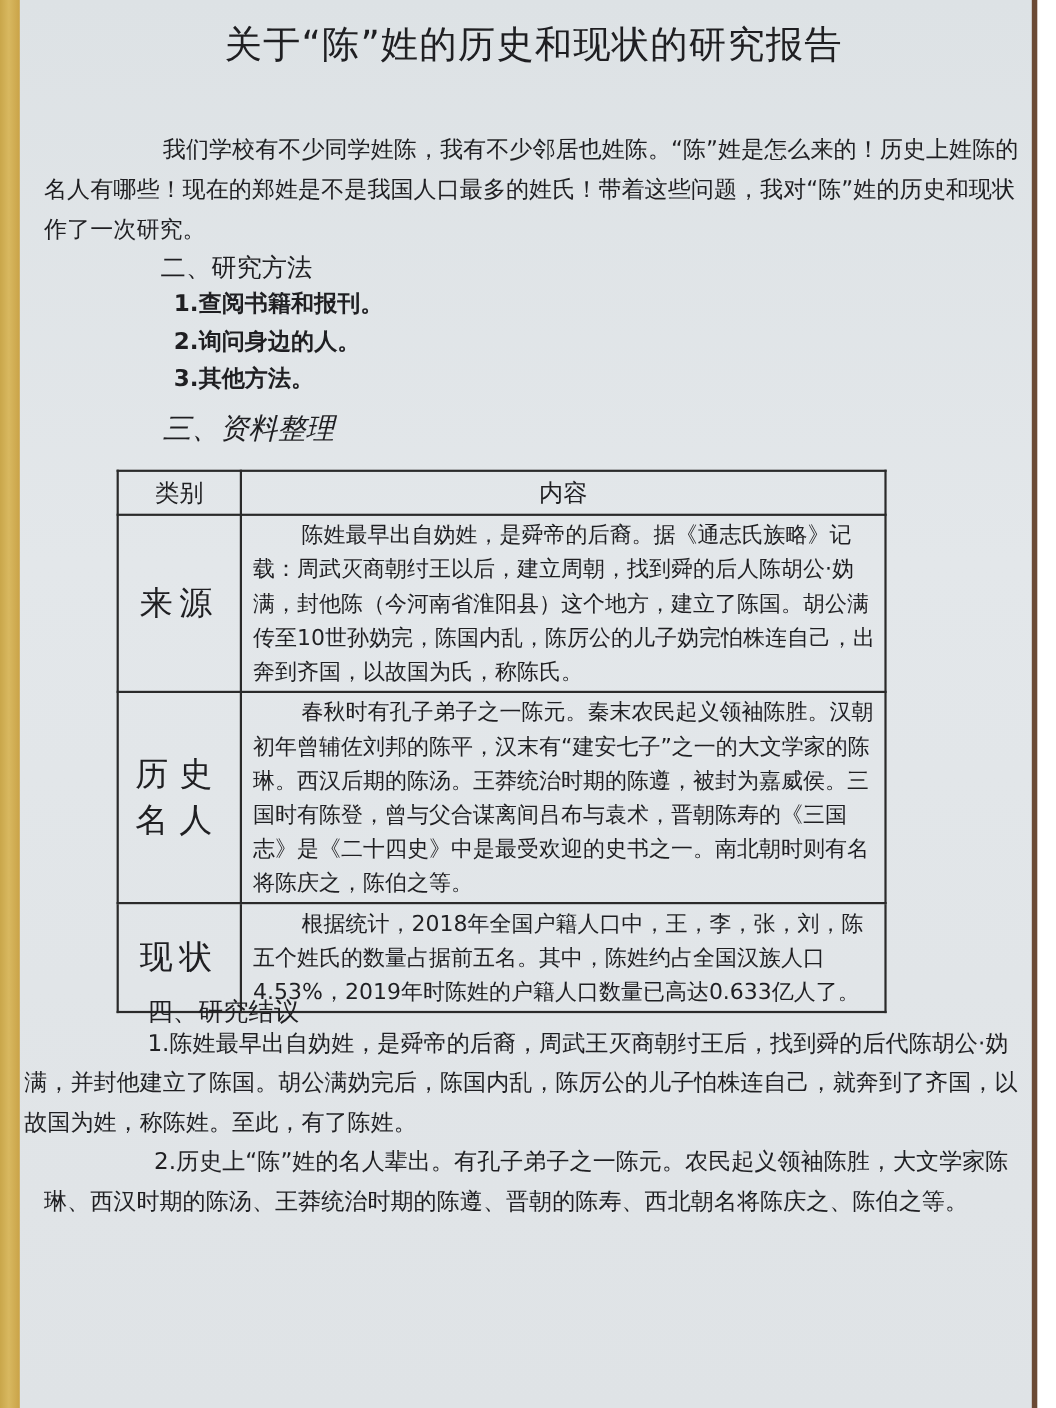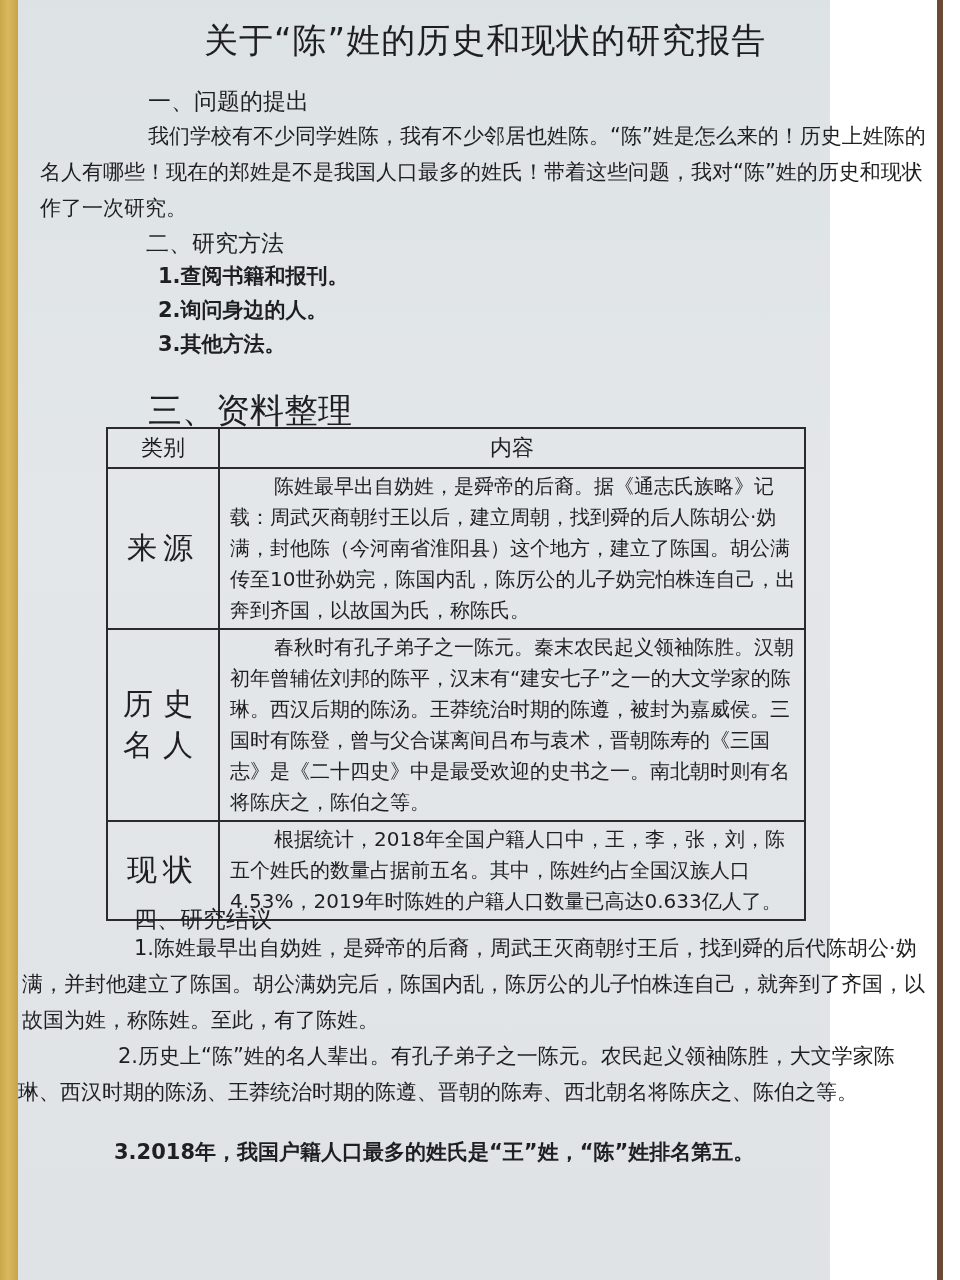--- a/index.html
+++ b/index.html
@@ -10,21 +10,21 @@
   }
   .wood-left {
     position: absolute; left: 0; top: 0; width: 20px; height: 1280px;
     background: linear-gradient(90deg, #c9a64a 0%, #d8b860 40%, #c79f43 100%);
   }
   .edge-right {
     position: absolute; left: 937px; top: 0; width: 6px; height: 1280px;
     background: #6b4a35;
   }
   .paper {
-    position: absolute; left: 18px; top: 0; width: 812px; height: 1280px;
+    position: absolute; left: 18px; top: 0; width: 920px; height: 1280px;
     background: linear-gradient(180deg, #dde2e5 0%, #e3e7ea 40%, #dfe3e6 100%);
     color: #1c1c1c;
   }
   .ink { color: #1f1f22; }
   .title {
     position: absolute; left: 186px; top: 18px; font-size: 34px; letter-spacing: 1px;
     font-family: "DejaVu Sans", sans-serif; font-weight: normal;
   }
   .h {
     position: absolute; font-size: 23px;
@@ -55,29 +55,28 @@
 </head>
 <body>
 
 <div class="wood-left"></div>
 <div class="edge-right"></div>
 
 <div class="paper ink">
 
   <div class="title">关于“陈”姓的历史和现状的研究报告</div>
 
-  <div class="h" style="left:130px; top:86px;">一、问题的提出</div>
   <div class="p" style="left:22px; top:118px; width:895px; text-indent:108px;">我们学校有不少同学姓陈，我有不少邻居也姓陈。“陈”姓是怎么来的！历史上姓陈的名人有哪些！现在的郑姓是不是我国人口最多的姓氏！带着这些问题，我对“陈”姓的历史和现状作了一次研究。</div>
 
   <div class="h" style="left:128px; top:228px;">二、研究方法</div>
   <div class="li" style="left:140px; top:262px;">1.查阅书籍和报刊。</div>
   <div class="li" style="left:140px; top:296px;">2.询问身边的人。</div>
   <div class="li" style="left:140px; top:330px;">3.其他方法。</div>
 
-  <div class="h" style="left:130px; top:388px; font-size:34px;">三、资料整理</div>
+  <div class="h" style="left:130px; top:372px; font-size:26px;font-style:italic;">三、资料整理</div>
 
   <table class="data">
     <thead>
       <tr>
         <th class="cat">类别</th>
         <th>内容</th>
       </tr>
     </thead>
     <tbody>
       <tr>
@@ -90,16 +89,15 @@
       </tr>
       <tr>
         <td class="cat" style="height:90px;">现状</td>
         <td class="content">根据统计，2018年全国户籍人口中，王，李，张，刘，陈五个姓氏的数量占据前五名。其中，陈姓约占全国汉族人口4.53%，2019年时陈姓的户籍人口数量已高达0.633亿人了。</td>
       </tr>
     </tbody>
   </table>
 
   <div class="h" style="left:116px; top:904px;">四、研究结议</div>
   <div class="p" style="left:4px; top:930px; width:910px; text-indent:112px;">1.陈姓最早出自妫姓，是舜帝的后裔，周武王灭商朝纣王后，找到舜的后代陈胡公·妫满，并封他建立了陈国。胡公满妫完后，陈国内乱，陈厉公的儿子怕株连自己，就奔到了齐国，以故国为姓，称陈姓。至此，有了陈姓。</div>
-  <div class="p" style="left:0px; top:1038px; width:915px; text-indent:100px;">2.历史上“陈”姓的名人辈出。有孔子弟子之一陈元。农民起义领袖陈胜，大文学家陈琳、西汉时期的陈汤、王莽统治时期的陈遵、晋朝的陈寿、西北朝名将陈庆之、陈伯之等。</div>
-  <div class="li" style="left:96px; top:1138px;">3.2018年，我国户籍人口最多的姓氏是“王”姓，“陈”姓排名第五。</div>
+  <div class="p" style="left:0px; top:1038px; width:915px; text-indent:100px;padding-left:22px;">2.历史上“陈”姓的名人辈出。有孔子弟子之一陈元。农民起义领袖陈胜，大文学家陈琳、西汉时期的陈汤、王莽统治时期的陈遵、晋朝的陈寿、西北朝名将陈庆之、陈伯之等。</div>
 
 </div>
 
 </body></html>

